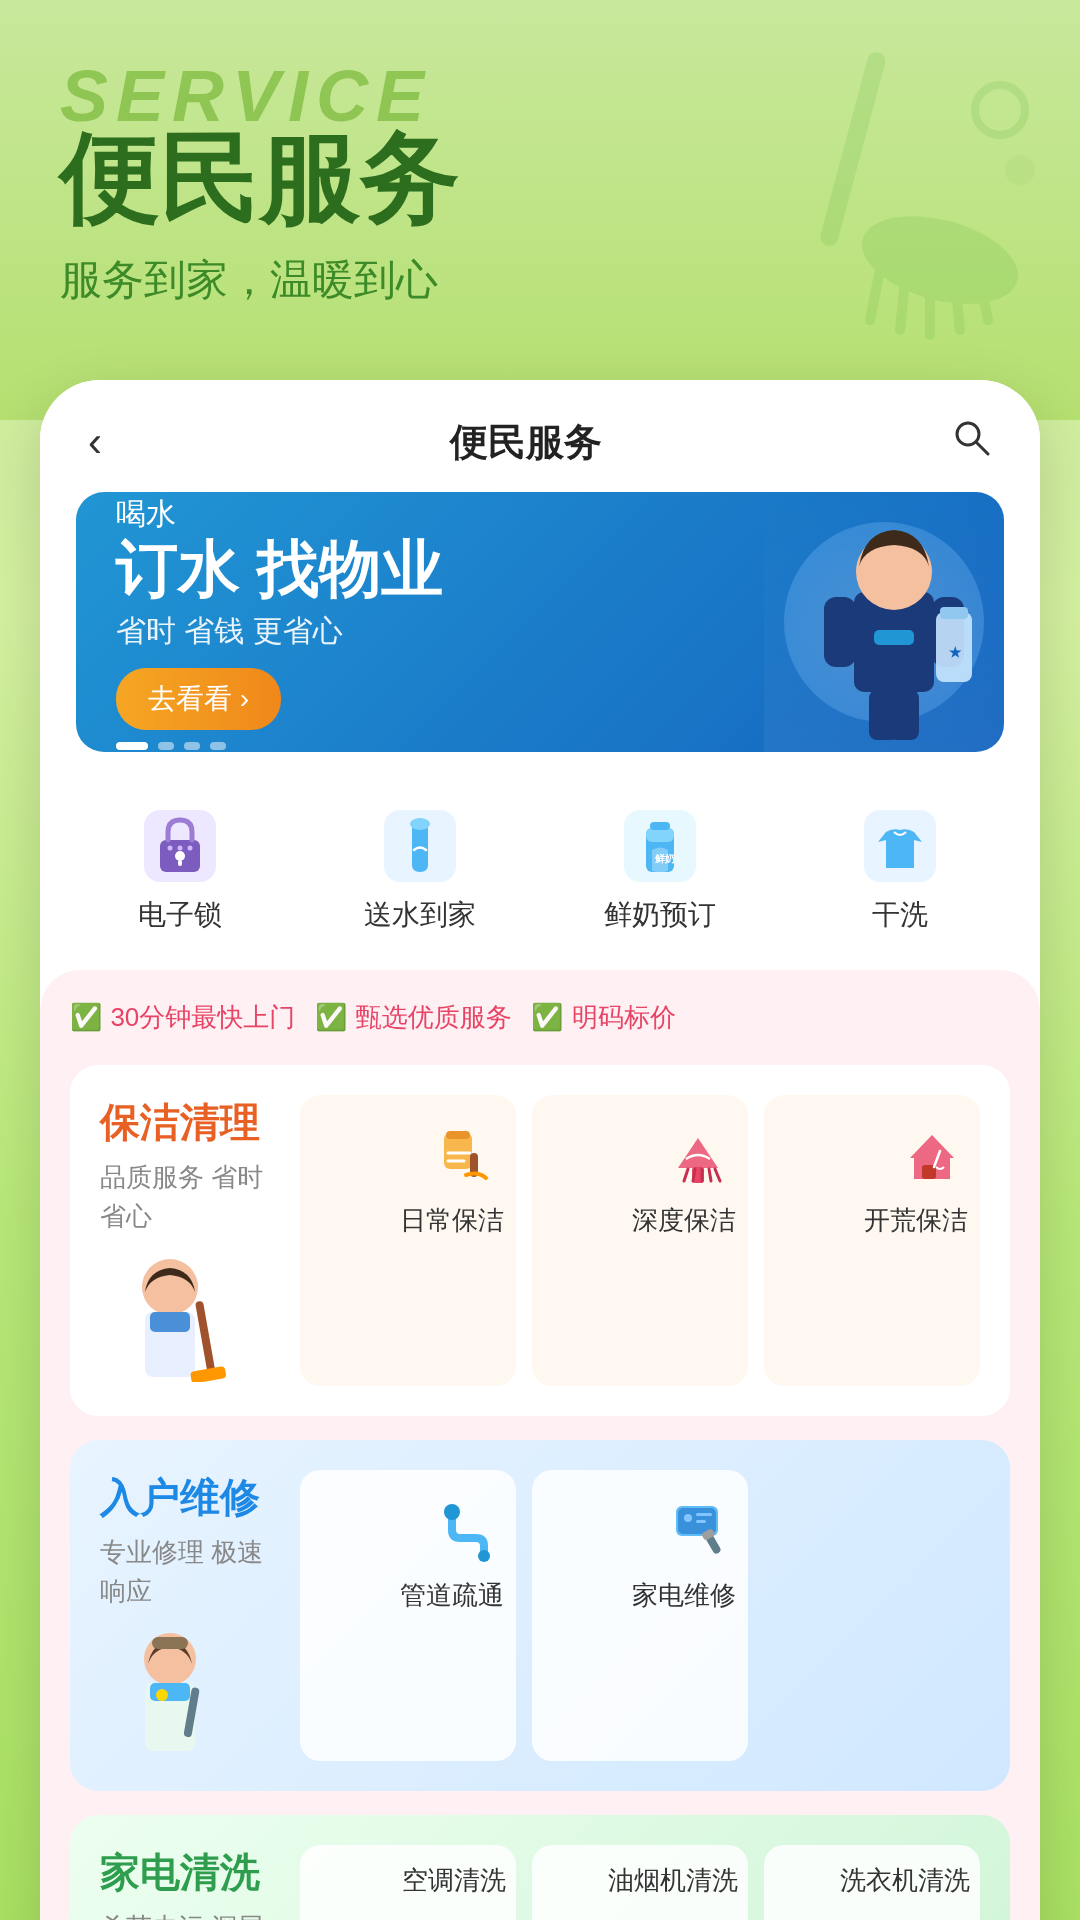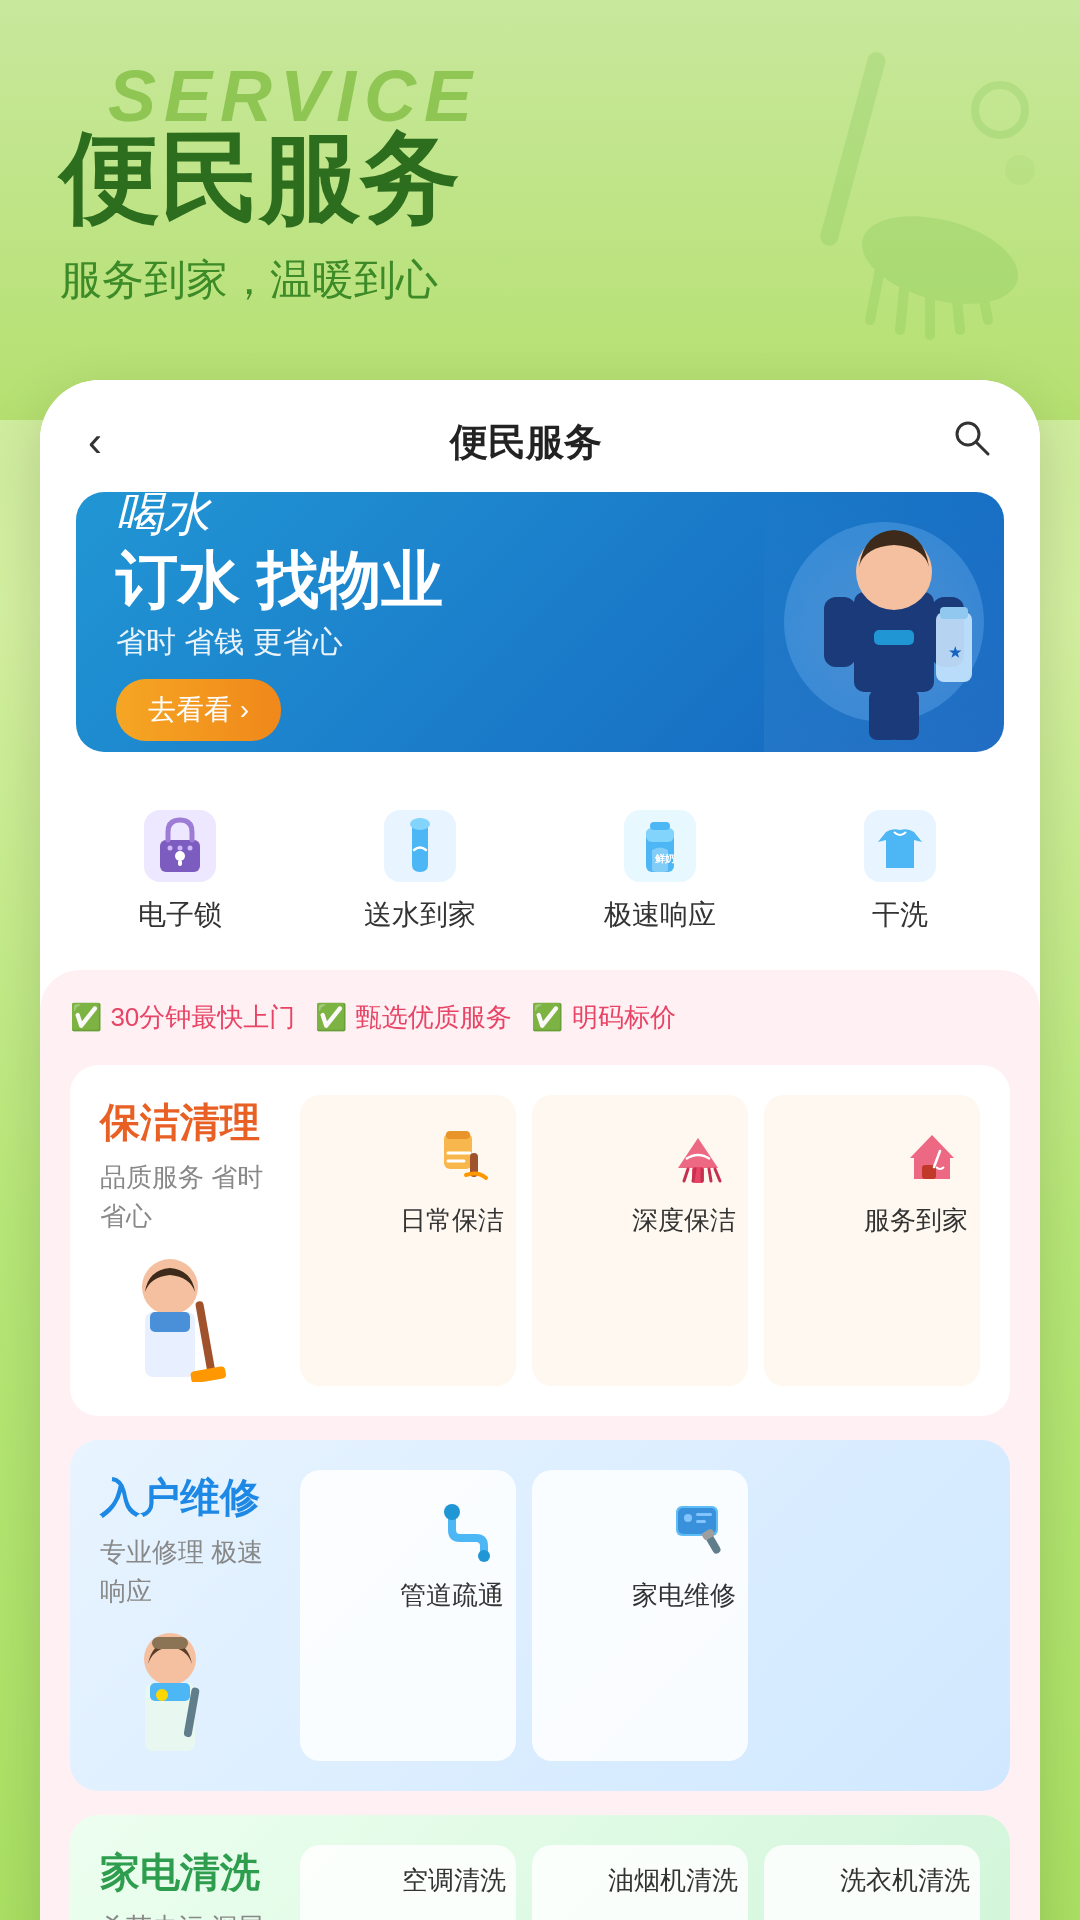--- a/index.html
+++ b/index.html
@@ -23,21 +23,20 @@
     }
 
     .service-en {
       font-size: 72px;
       font-weight: 700;
       color: #7ab83a;
       letter-spacing: 8px;
       opacity: 0.7;
       font-style: italic;
       line-height: 1;
-      margin-left: 48px;
     }
 
     .service-cn {
       font-size: 100px;
       font-weight: 900;
       color: #2d6e1e;
       line-height: 1.1;
       margin-top: -10px;
     }
 
@@ -103,24 +102,23 @@
       align-items: center;
     }
 
     .banner-text {
       padding: 30px 40px;
       z-index: 2;
       flex: 1;
     }
 
     .banner-line1 {
-      font-size: 47px;
+      font-size: 30px;
       color: #fff;
       font-weight: 500;
-      font-style: italic;
     }
 
     .banner-line2 {
       font-size: 62px;
       color: #fff;
       font-weight: 900;
       line-height: 1.1;
     }
 
     .banner-line3 {
@@ -443,21 +441,21 @@
       <div class="quick-icon-box">
         <svg width="72" height="72" viewBox="0 0 72 72" fill="none">
           <rect width="72" height="72" rx="16" fill="#e8f8ff"></rect>
           <rect x="22" y="18" width="28" height="44" rx="6" fill="#4db6f5"></rect>
           <rect x="22" y="18" width="28" height="14" rx="6" fill="#82d4fc"></rect>
           <rect x="26" y="12" width="20" height="8" rx="4" fill="#4db6f5"></rect>
           <path d="M28 40 Q36 35 44 40 L44 60 Q44 62 36 62 Q28 62 28 60Z" fill="white" opacity="0.3"></path>
           <text x="31" y="52" font-size="10" fill="white" font-weight="bold">鲜奶</text>
         </svg>
       </div>
-      <div class="quick-label">极速响应</div>
+      <div class="quick-label">鲜奶预订</div>
     </div>
 
     <div class="quick-item">
       <div class="quick-icon-box">
         <svg width="72" height="72" viewBox="0 0 72 72" fill="none">
           <rect width="72" height="72" rx="16" fill="#e8f4ff"></rect>
 
           <path d="M22 22 L14 32 L22 30 L22 58 L50 58 L50 30 L58 32 L50 22 Q44 18 36 20 Q28 18 22 22Z" fill="#4db6f5"></path>
           <path d="M30 22 Q36 28 42 22" stroke="white" stroke-width="2" fill="none"></path>
         </svg>
@@ -535,21 +533,21 @@
           <div class="service-btn-icon">
             <svg width="64" height="64" viewBox="0 0 64 64" fill="none">
 
               <path d="M10 35 L32 12 L54 35 L50 35 L50 56 L14 56 L14 35Z" fill="#e84466" opacity="0.8"></path>
               <rect x="22" y="42" width="14" height="14" rx="3" fill="#c0392b"></rect>
 
               <path d="M34 44 L40 28" stroke="white" stroke-width="2.5" stroke-linecap="round"></path>
               <path d="M36 44 Q40 48 44 44" stroke="white" stroke-width="2" fill="none"></path>
             </svg>
           </div>
-          <div class="service-btn-label">服务到家</div>
+          <div class="service-btn-label">开荒保洁</div>
         </div>
       </div>
     </div>
 
     <div class="section-card repair">
       <div class="section-left">
         <div class="section-title color-blue">入户维修</div>
         <div class="section-subtitle">专业修理
 极速响应</div>
         <div class="section-person">

